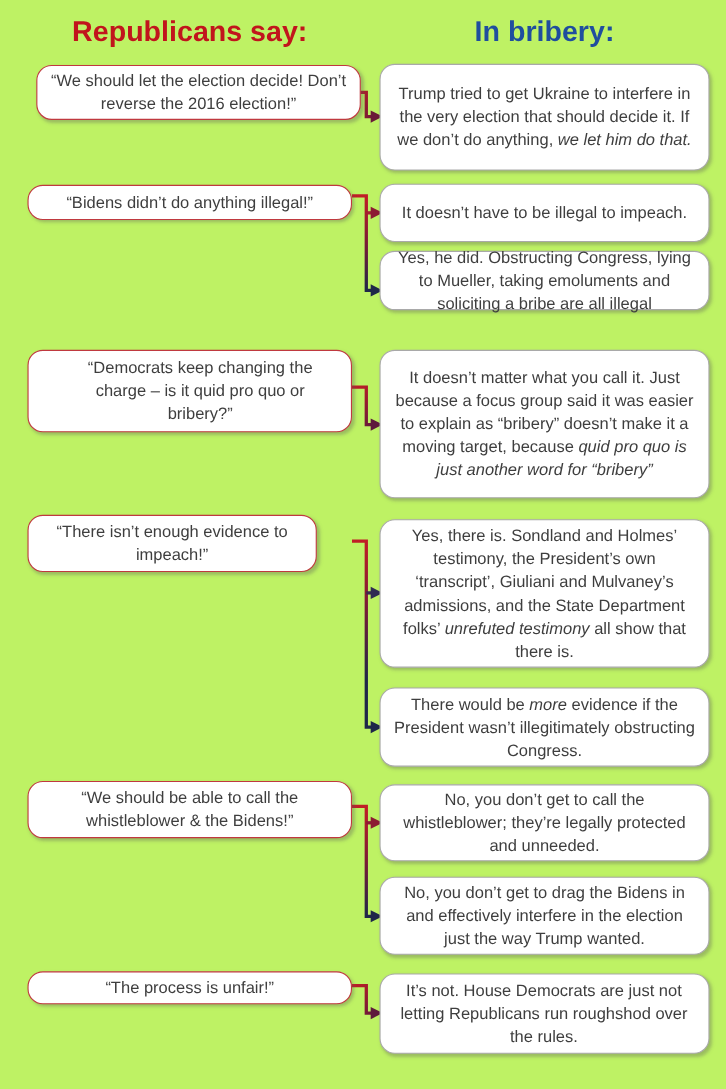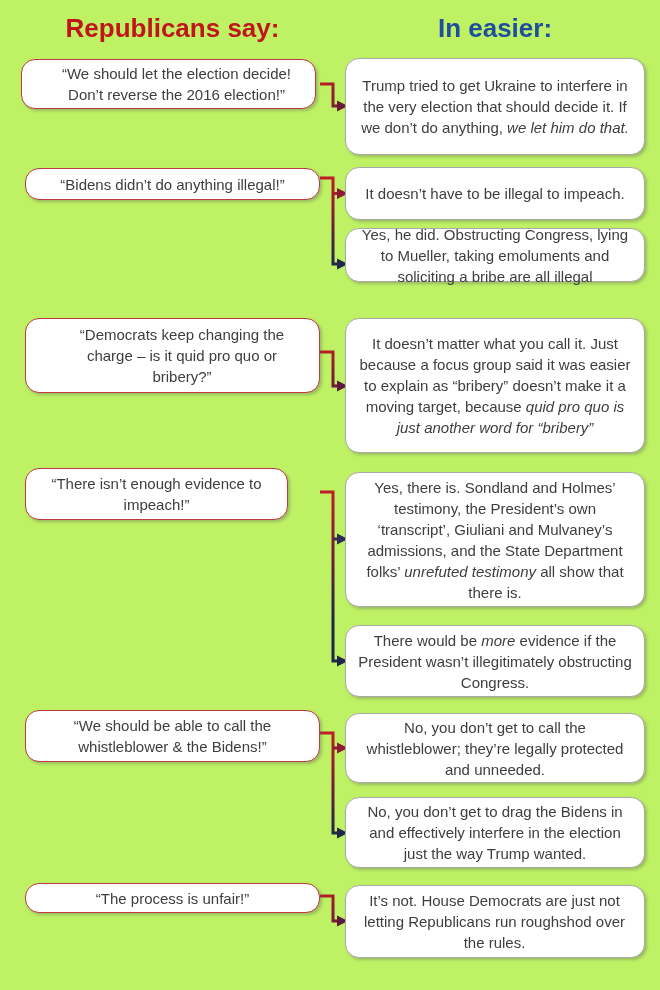--- a/index.html
+++ b/index.html
@@ -23,21 +23,21 @@
   .box-left{border:1.6px solid #C0393F;}
   .box-right{border:1.6px solid #A9A9A9;}
   svg.connectors{position:absolute;left:0;top:0;pointer-events:none;}
 </style>
 </head>
 <body>
 
 <div class="canvas">
 
   <div class="col-header red" style="left:25px;top:13px;width:295px;">Republicans say:</div>
-  <div class="col-header blue" style="left:345px;top:13px;width:300px;">In easier:</div>
+  <div class="col-header blue" style="left:345px;top:13px;width:300px;">In bribery:</div>
 
   <svg class="connectors" width="660" height="990" viewBox="0 0 660 990">
     <defs>
       <linearGradient id="g1" gradientUnits="userSpaceOnUse" x1="320" y1="84" x2="345" y2="106">
         <stop offset="0" stop-color="#C01E26"></stop>
           <stop offset="1" stop-color="#6A1B38"></stop>
       </linearGradient>
       <linearGradient id="g2" gradientUnits="userSpaceOnUse" x1="0" y1="178" x2="0" y2="264">
         <stop offset="0" stop-color="#C01E26"></stop>
           <stop offset="0.5" stop-color="#7A1C36"></stop>
@@ -94,21 +94,21 @@
       <path d="M337,742.5 L348,748 L337,753.5 Z" fill="#8C1A33"></path>
       <path d="M337,827.5 L348,833 L337,838.5 Z" fill="#1F2749"></path>
     </g>
 
     <g>
       <path d="M320,896 H333 V921 H338" fill="none" stroke="url(#g6)" stroke-width="3"></path>
       <path d="M337,915.5 L348,921 L337,926.5 Z" fill="#5E1A3C"></path>
     </g>
   </svg>
 
-  <div class="box box-left" style="left:21px;top:59px;width:295px;height:50px;padding-left:28px;">
+  <div class="box box-left" style="left:33px;top:59px;width:295px;height:50px;">
     <span><span>“We should let the election decide! Don’t reverse the 2016 election!”</span></span>
   </div>
   <div class="box box-right" style="left:345px;top:58px;width:300px;height:97px;">
     <span><span>Trump tried to get Ukraine to interfere in the very election that should decide it. If we don’t do anything, </span><span style="font-style: italic;">we let him do that.</span></span>
   </div>
 
   <div class="box box-left" style="left:25px;top:168px;width:295px;height:32px;">
     <span><span>“Bidens didn’t do anything illegal!”</span></span>
   </div>
   <div class="box box-right" style="left:345px;top:167px;width:300px;height:53px;">

